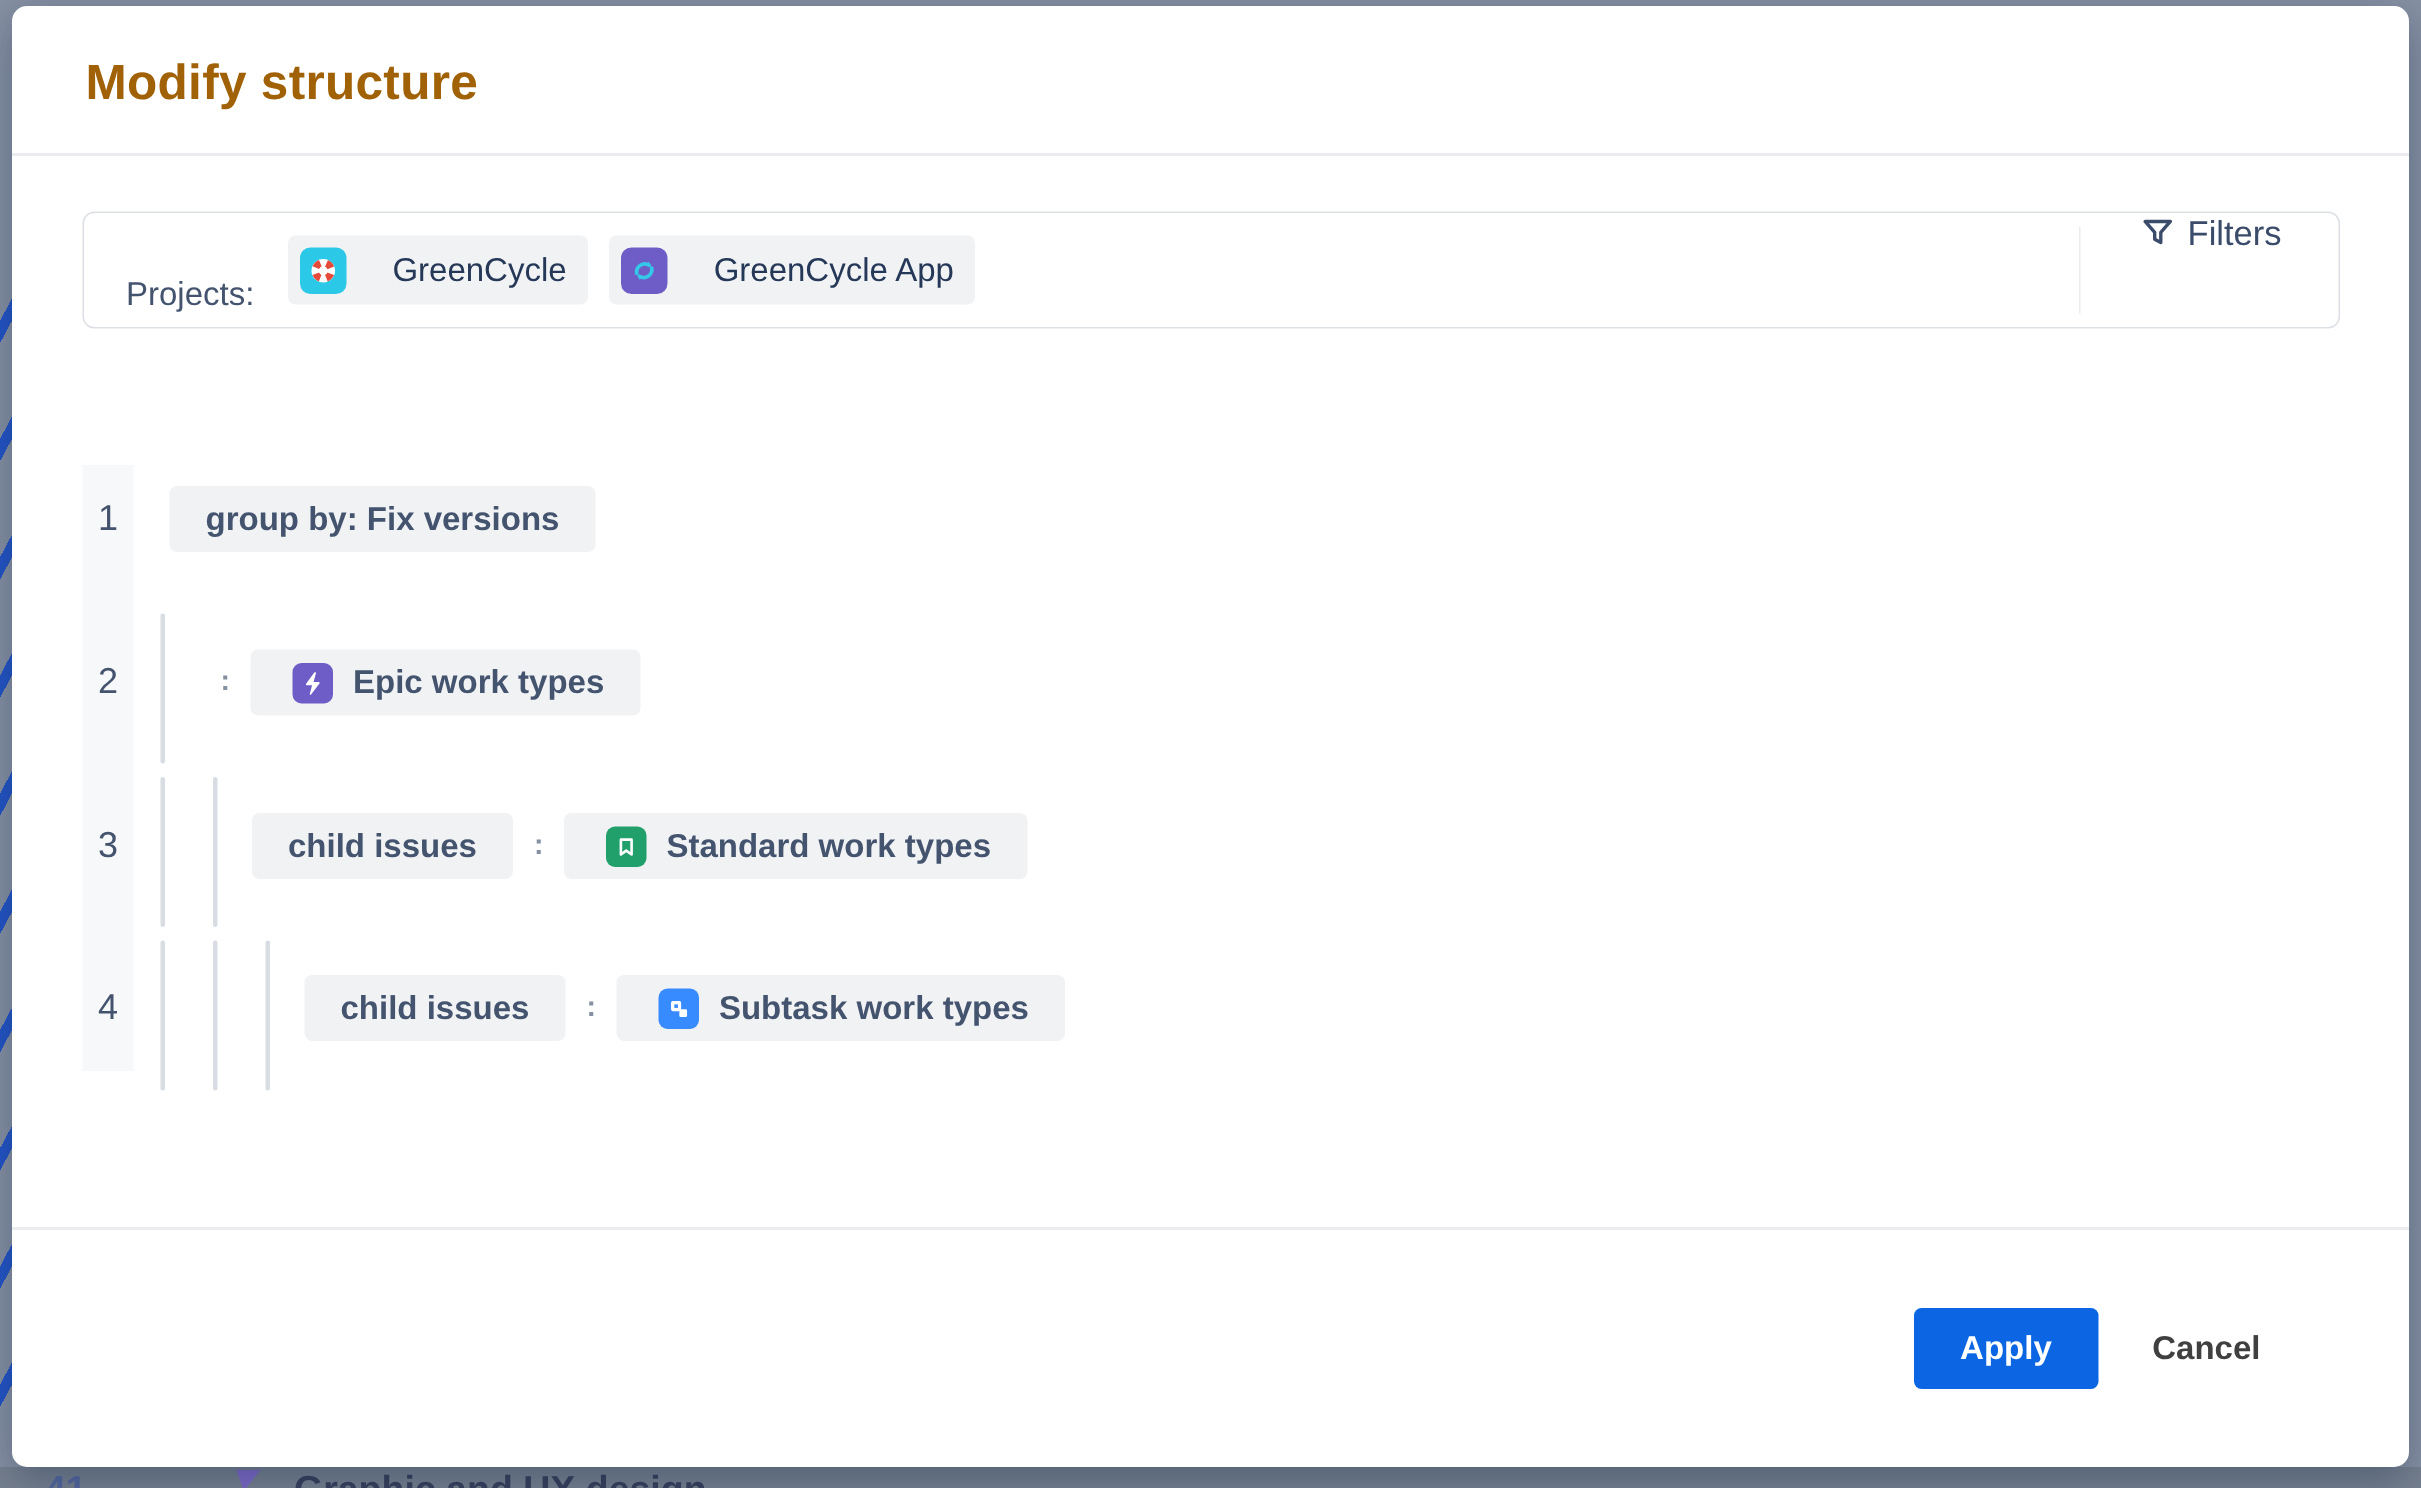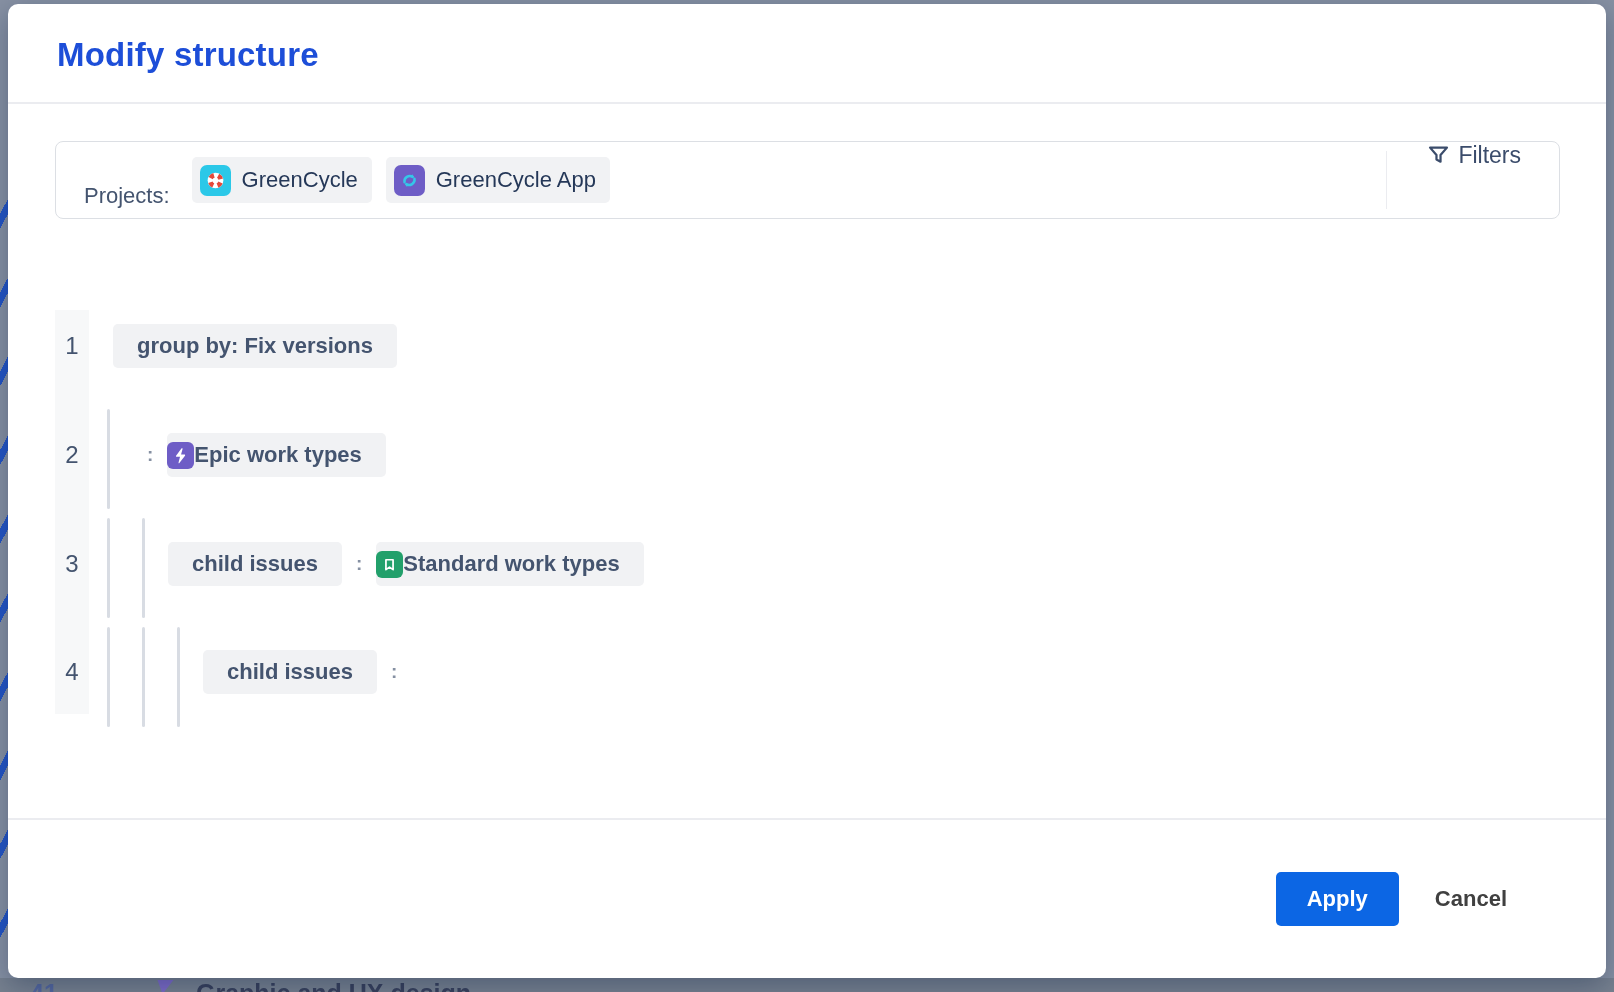--- a/index.html
+++ b/index.html
@@ -13,51 +13,51 @@
     background:#77818F; overflow:hidden; }
   .bg-row-key { position:absolute; left:30px; top:1px; font-size:25px; font-weight:700; color:#55689F; }
   .bg-row-icon { position:absolute; left:156px; top:2px; width:0; height:0;
     border-left:8px solid transparent; border-right:8px solid transparent; border-top:14px solid #7E6BC8;
     transform:skewX(-12deg); }
   .bg-row-title { position:absolute; left:196px; top:1px; font-size:25px; font-weight:600; color:#39415C; }
 
   
   .modal { position:absolute; left:8px; top:4px; width:1598px; height:974px; background:#FFFFFF;
     border-radius:10px; box-shadow:0 8px 28px rgba(9,30,66,.35); }
-  .modal-title { position:absolute; left:49px; top:32px; font-size:33px; font-weight:700; color:#1d4ed8; letter-spacing:.2px; }
+  .modal-title { position:absolute; left:49px; top:32px; font-size:33px; font-weight:700; color:#a16207; letter-spacing:.2px; }
   .header-divider { position:absolute; left:0; top:98px; width:100%; height:2px; background:#EBECF0; }
 
   
   .projects-bar { position:absolute; left:47px; top:137px; width:1505px; height:78px;
     border:1px solid #DCDFE4; border-radius:8px; display:flex; align-items:center; padding:0 0 0 28px; background:#FFFFFF; }
   .projects-label { font-size:22px; color:#44546F; margin-right:22px;margin-top:31px; }
   .proj-chip { display:inline-flex; align-items:center; gap:11px; background:#F1F2F4; border-radius:5px;
     height:46px; padding:0 14px 0 8px; margin-right:14px; cursor:pointer; }
-  .proj-chip .name { font-size:22px; font-weight:500; color:#253858; }
+  .proj-chip .name { font-size:22px; font-weight:500; color:#253858;margin-left:20px; }
   .avatar { width:31px; height:31px; border-radius:7px; display:inline-flex; align-items:center; justify-content:center; flex:none; }
   .avatar.cyan { background:#2BC8E8; }
   .avatar.purple { background:#6E5DC6; }
   .bar-spacer { flex:1; }
   .bar-divider { width:1px; height:58px; background:#EBECF0; }
   .filters-btn { display:flex; gap:6px; padding:0 38px; height:100%; cursor:pointer; }
   .filters-btn span { font-size:23px; font-weight:500; color:#3B4C6B; }
 
   
   .row-gutter { position:absolute; left:47px; top:306px; width:34px; height:404px; background:#F7F8F9; }
   .row-num { position:absolute; left:47px; width:34px; text-align:center; font-size:24px; color:#44546F; }
   .num-1 { top:328px; } .num-2 { top:437px; } .num-3 { top:546px; } .num-4 { top:654px; }
   .guide { position:absolute; width:3px; height:100px; background:#D8DCE3; border-radius:2px; }
   .row-line { position:absolute; display:flex; align-items:center; height:44px;justify-content:flex-end; }
   .row-line-1 { left:105px; top:320px; }
   .row-line-2 { left:125px; top:429px; }
   .row-line-3 { left:160px; top:538px; }
   .row-line-4 { left:195px; top:646px; }
   .chip { display:inline-flex; align-items:center; background:#F1F2F4; border-radius:5px; height:44px;
     padding:0 24px; font-size:22px; font-weight:600; color:#44546F; cursor:pointer; white-space:nowrap; }
-  .chip.with-icon { padding-left:0; }
+  .chip.with-icon { padding-left:28px; gap:13px; }
   .sep { font-size:19px; color:#8590A2; margin:0 14px; font-weight:600; }
   .type-icon { width:27px; height:27px; border-radius:6px; display:inline-flex; align-items:center; justify-content:center; flex:none; }
   .type-icon.epic { background:#6E5DC6; }
   .type-icon.story { background:#22A06B; }
   .type-icon.subtask { background:#388BFF; }
 
   
   .modal-footer { position:absolute; left:0; top:814px; width:100%; height:160px;
     border-top:2px solid #EBECF0; display:flex; align-items:center; justify-content:flex-end;
     padding-right:93px; gap:30px; }
@@ -158,20 +158,30 @@
             <path d="M7.5 6 h9 v12.5 l-4.5 -3.2 -4.5 3.2 z" stroke="#FFFFFF" stroke-width="2.2" stroke-linejoin="round"></path>
           </svg>
         </span>
         <span>Standard work types</span>
       </span>
     </div>
 
     <div class="row-line row-line-4">
       <span class="chip">child issues</span>
       <span class="sep">:</span>
+      <span class="chip with-icon">
+        <span class="type-icon subtask">
+          <svg width="19" height="19" viewBox="0 0 24 24">
+            <rect x="5.5" y="5.5" width="8.5" height="8.5" rx="1.5" fill="#FFFFFF"></rect>
+            <rect x="8.3" y="8.3" width="3" height="3" fill="#388BFF"></rect>
+            <rect x="12.5" y="12.5" width="6.5" height="6.5" rx="1.2" fill="#FFFFFF"></rect>
+          </svg>
+        </span>
+        <span>Subtask work types</span>
+      </span>
     </div>
 
     <div class="modal-footer">
       <button class="apply-btn">Apply</button>
       <button class="cancel-btn">Cancel</button>
     </div>
 
   </div>
 </div>
 

